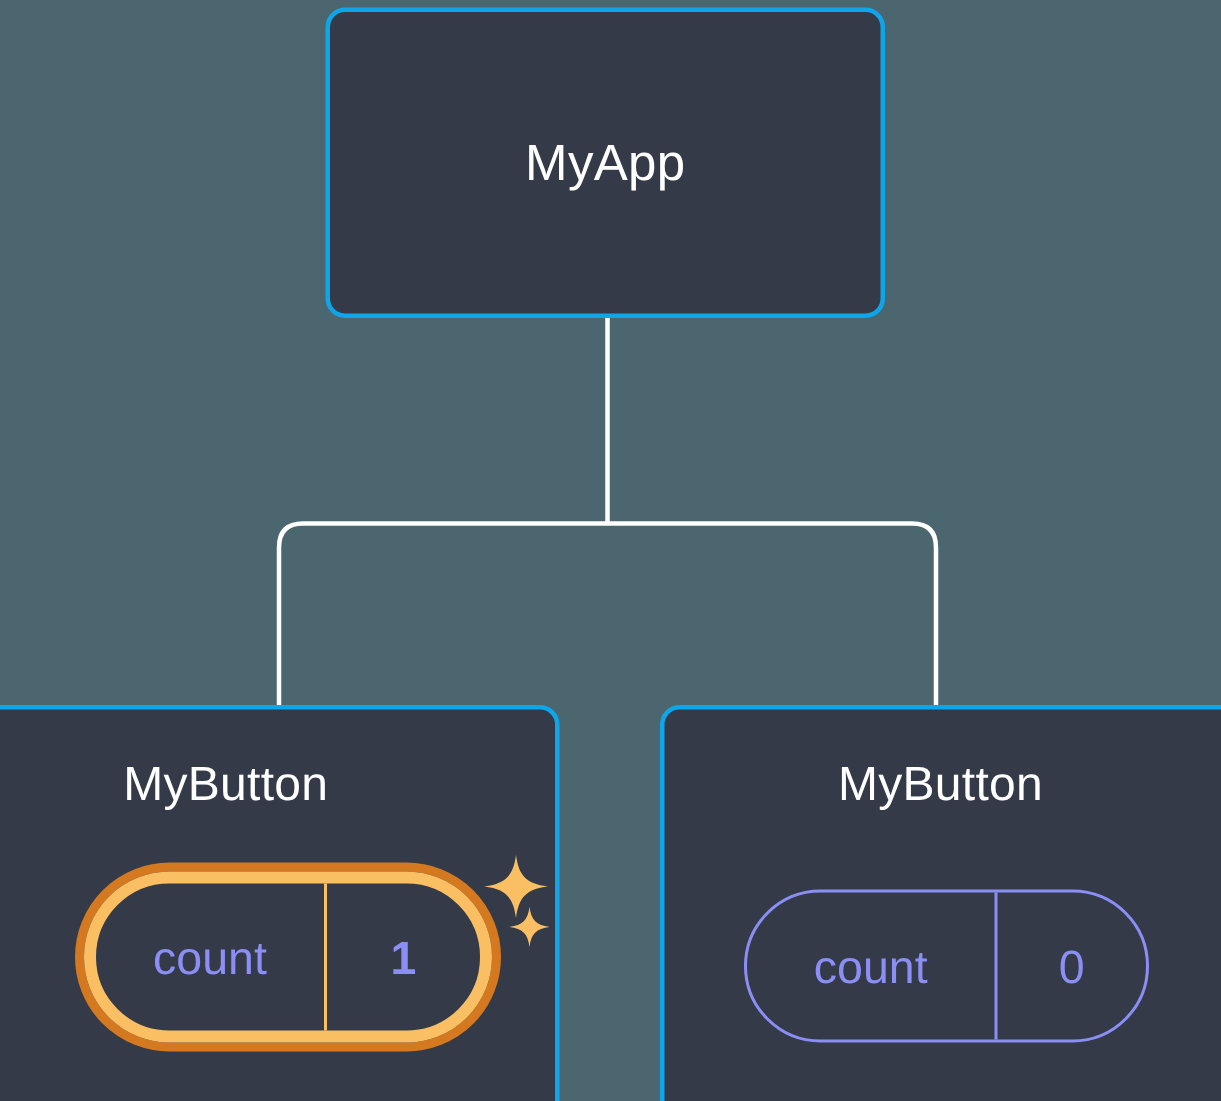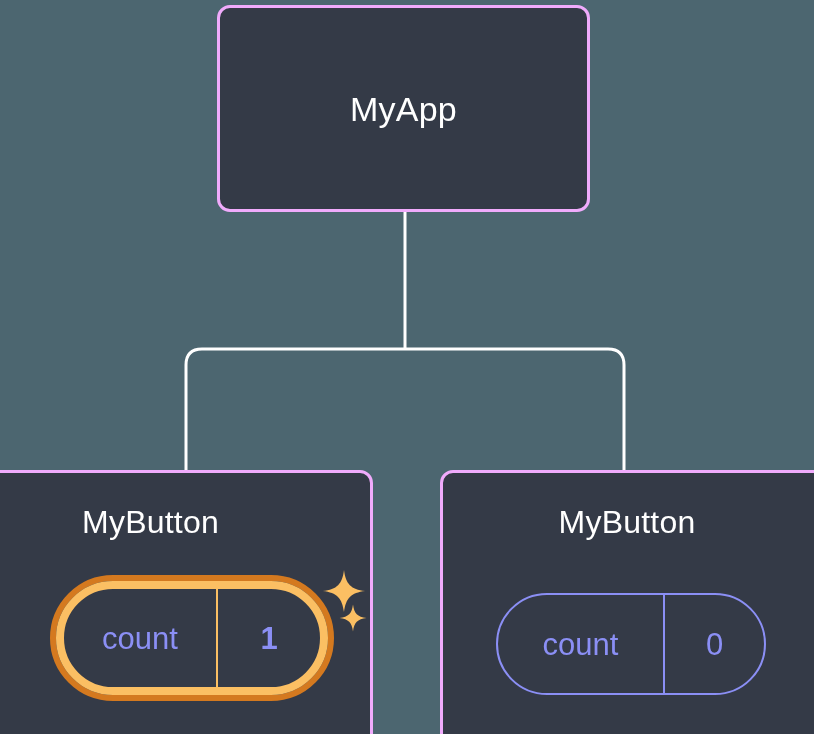--- a/index.html
+++ b/index.html
@@ -28,21 +28,21 @@
     width: 814px;
     height: 734px;
     z-index: 1;
   }
 
   
   .card {
     position: absolute;
     box-sizing: border-box;
     background: #343a47;
-    border: 3px solid #f0abfc;
+    border: 3px solid #0ea5e9;
     border-radius: 13px;
     z-index: 2;
   }
 
   
   #card-myapp {
     left: 217px;
     top: 5px;
     width: 373px;
     height: 207px;

